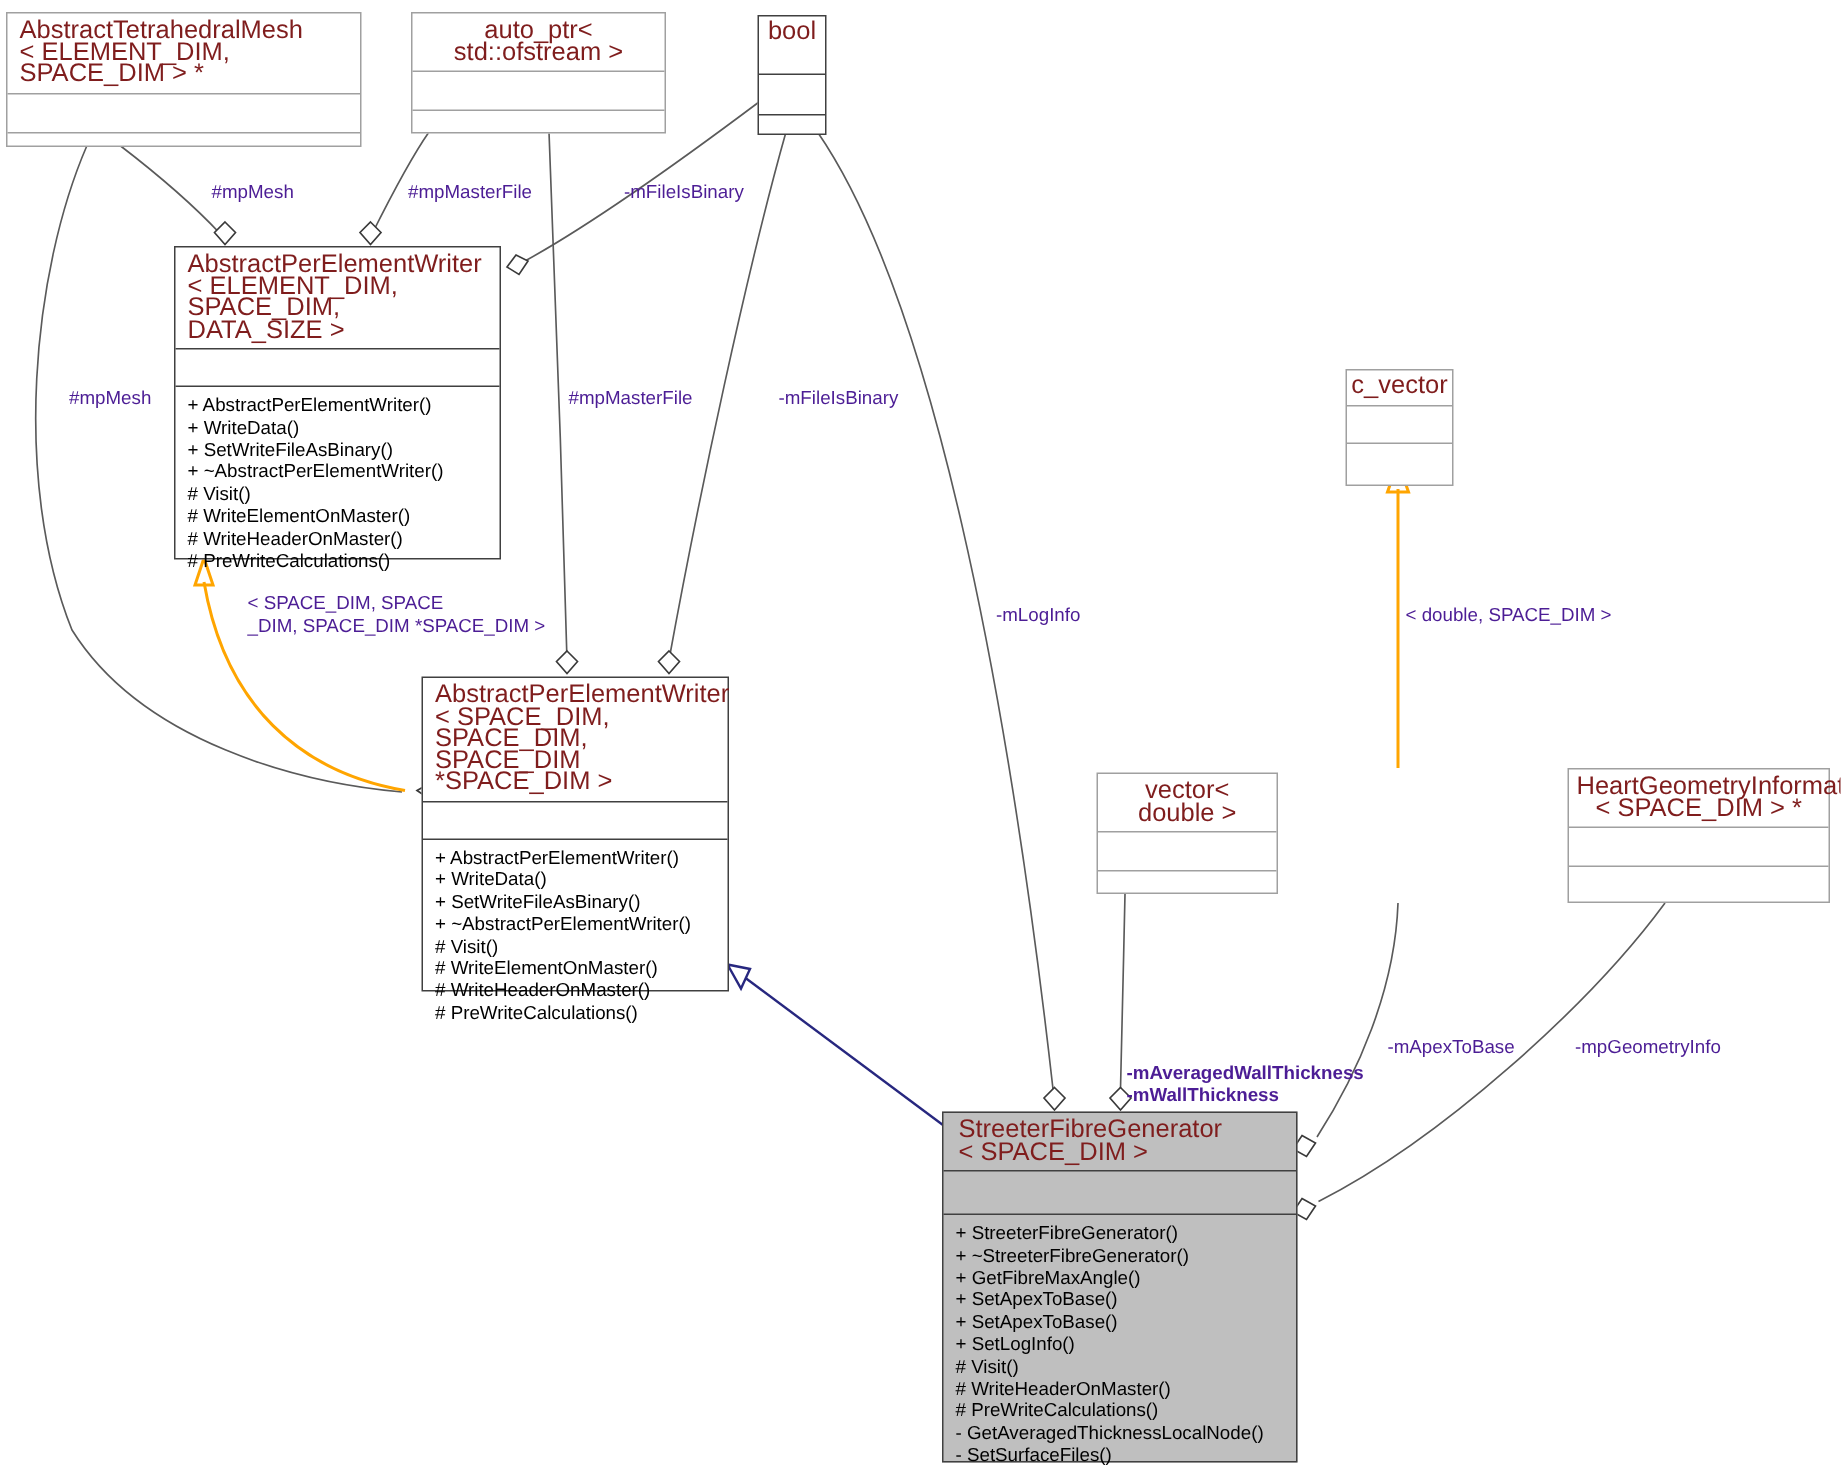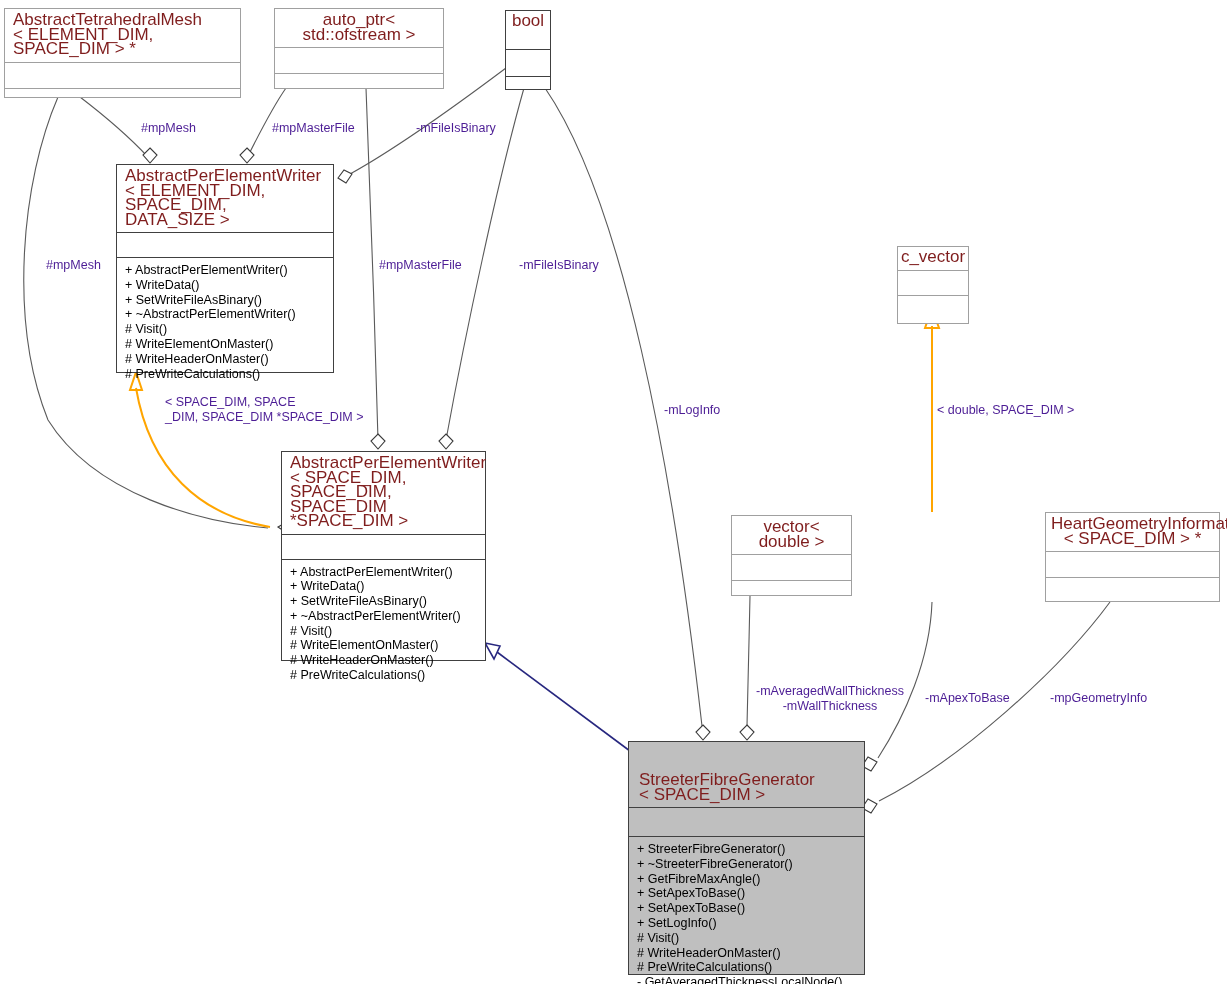--- a/index.html
+++ b/index.html
@@ -229,21 +229,21 @@
 
 
   <div class="uml-box" style="left:1045px; top:512px; width:175px; height:90px;">
     <div class="cell-title">HeartGeometryInformation
 &lt; SPACE_DIM &gt; *</div>
     <div class="cell-attrs divider" style="height:25px;"></div>
     <div class="cell-attrs divider grow"></div>
   </div>
 
   <div class="uml-box filled" style="left:628px; top:741px; width:237px; height:234px;">
-    <div class="cell-title" style="text-align:left; padding-left:10px;margin-top:27px;">StreeterFibreGenerator
+    <div class="cell-title" style="text-align:left; padding-left:10px;">StreeterFibreGenerator
 &lt; SPACE_DIM &gt;</div>
     <div class="cell-attrs divider" style="height:28px;"></div>
     <div class="cell-ops divider">
       <div>+ StreeterFibreGenerator()</div>
       <div>+ ~StreeterFibreGenerator()</div>
       <div>+ GetFibreMaxAngle()</div>
       <div>+ SetApexToBase()</div>
       <div>+ SetApexToBase()</div>
       <div>+ SetLogInfo()</div>
       <div># Visit()</div>
@@ -266,20 +266,20 @@
 
   <div class="edge-label" style="left:519px; top:258px;">-mFileIsBinary</div>
 
   <div class="edge-label" style="left:664px; top:403px;">-mLogInfo</div>
 
   <div class="edge-label" style="left:145px; top:395px;margin-left:20px;">&lt; SPACE_DIM, SPACE
 _DIM, SPACE_DIM *SPACE_DIM &gt;</div>
 
   <div class="edge-label" style="left:937px; top:403px;">&lt; double, SPACE_DIM &gt;</div>
 
-  <div class="edge-label ctr" style="left:751px; top:684px; width:158px; text-align:center;">-mAveragedWallThickness
+  <div class="edge-label ctr" style="left:751px; top:708px; width:158px; text-align:left;font-weight:bold;">-mAveragedWallThickness
 -mWallThickness</div>
 
   <div class="edge-label" style="left:925px; top:691px;">-mApexToBase</div>
 
   <div class="edge-label" style="left:1050px; top:691px;">-mpGeometryInfo</div>
 
 </div>
 
 </body></html>

